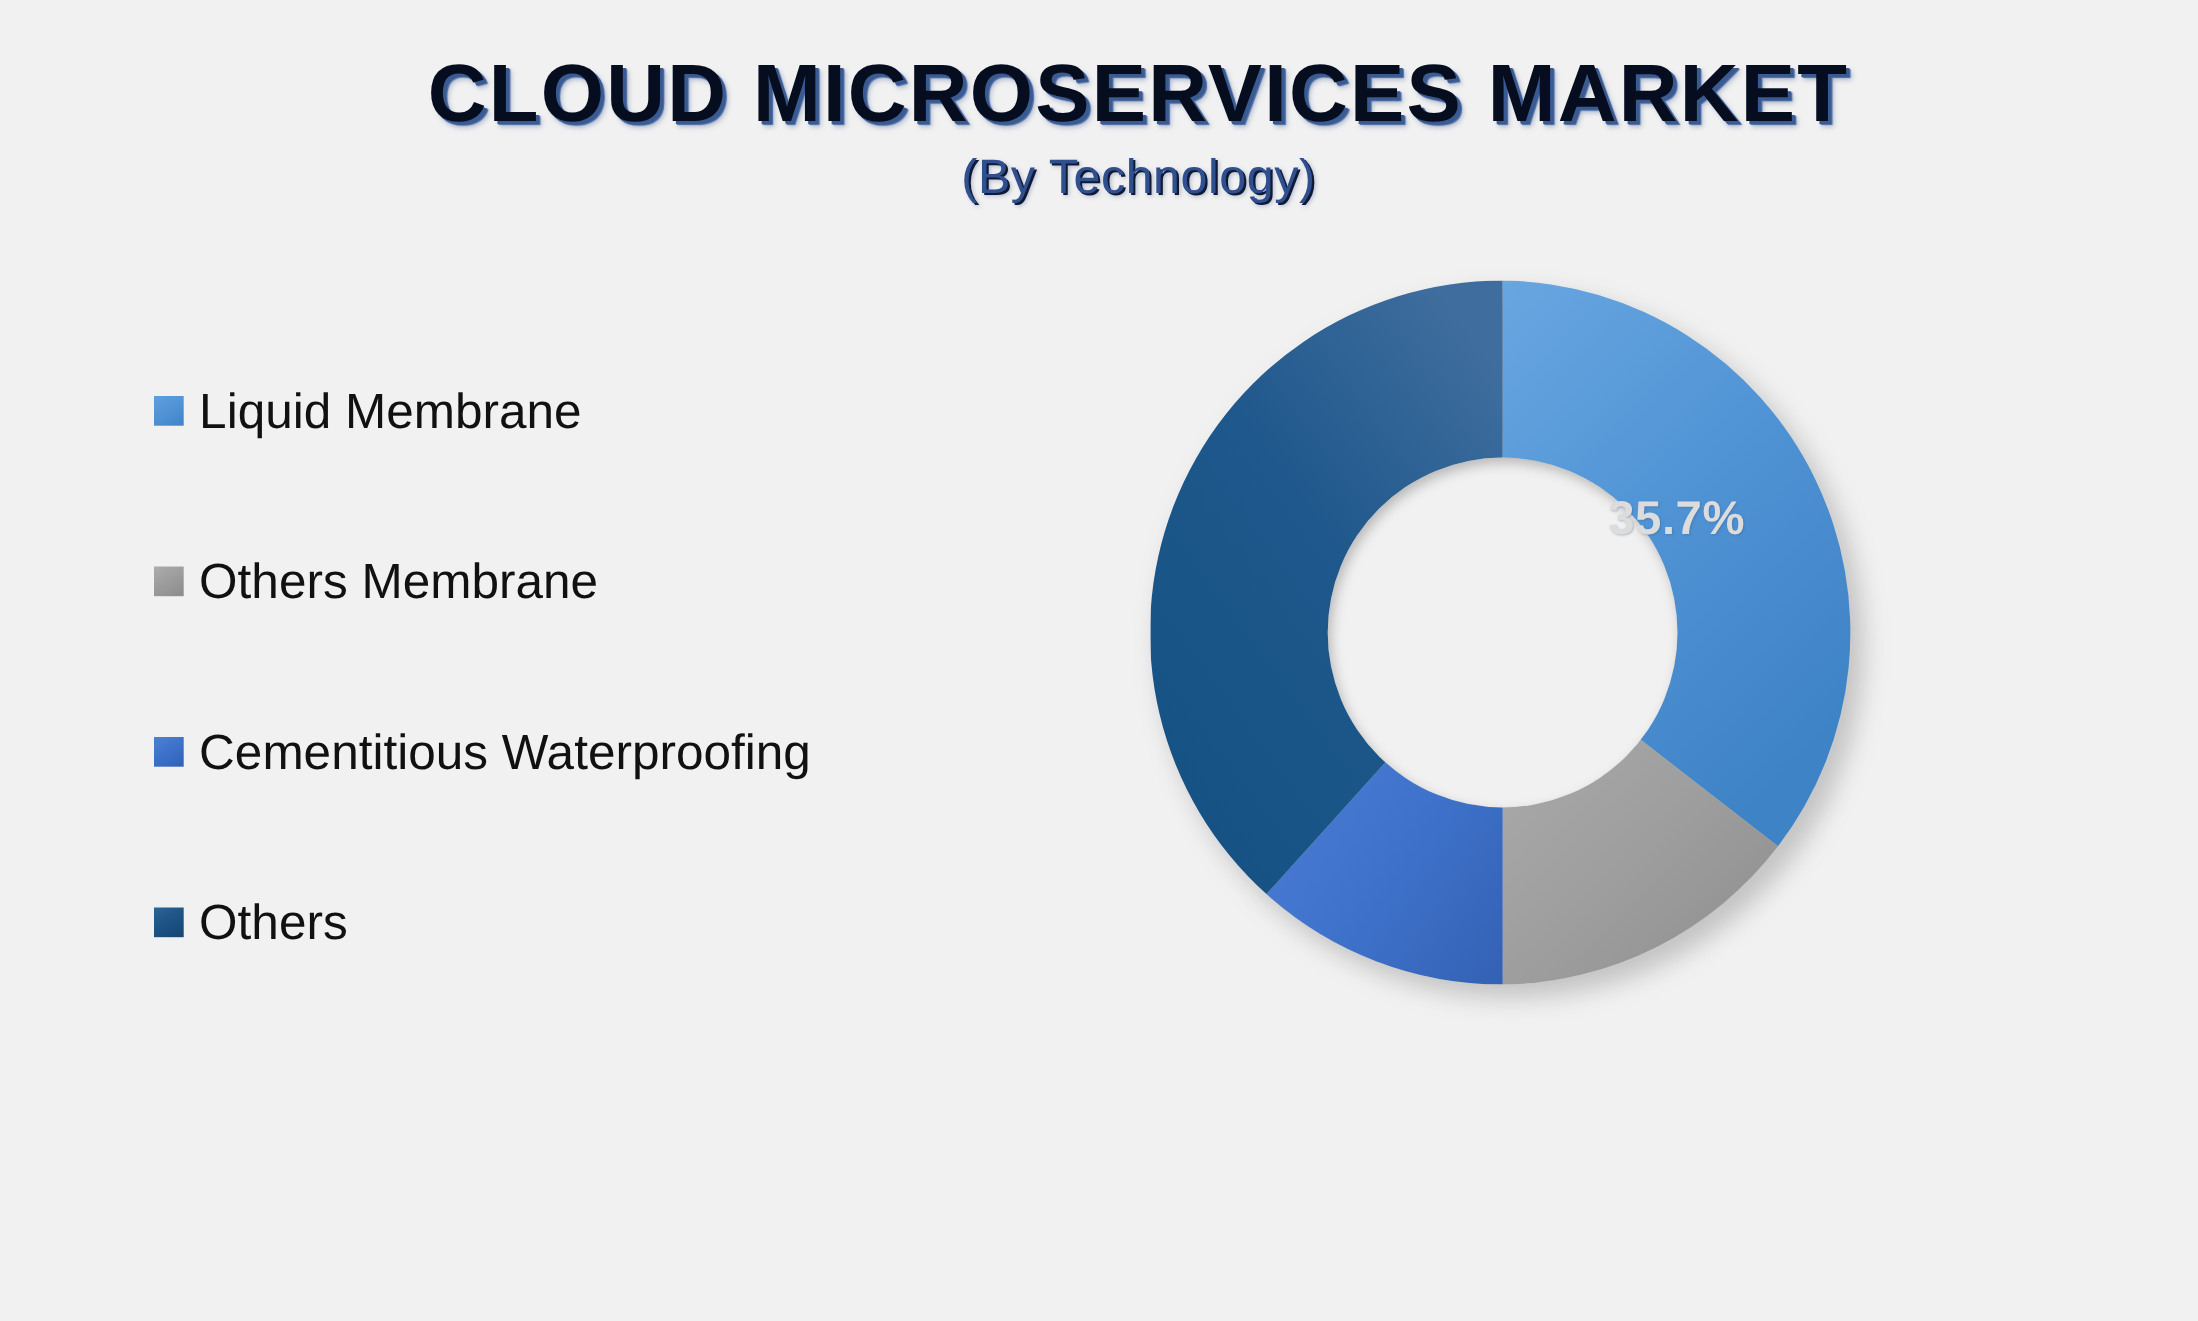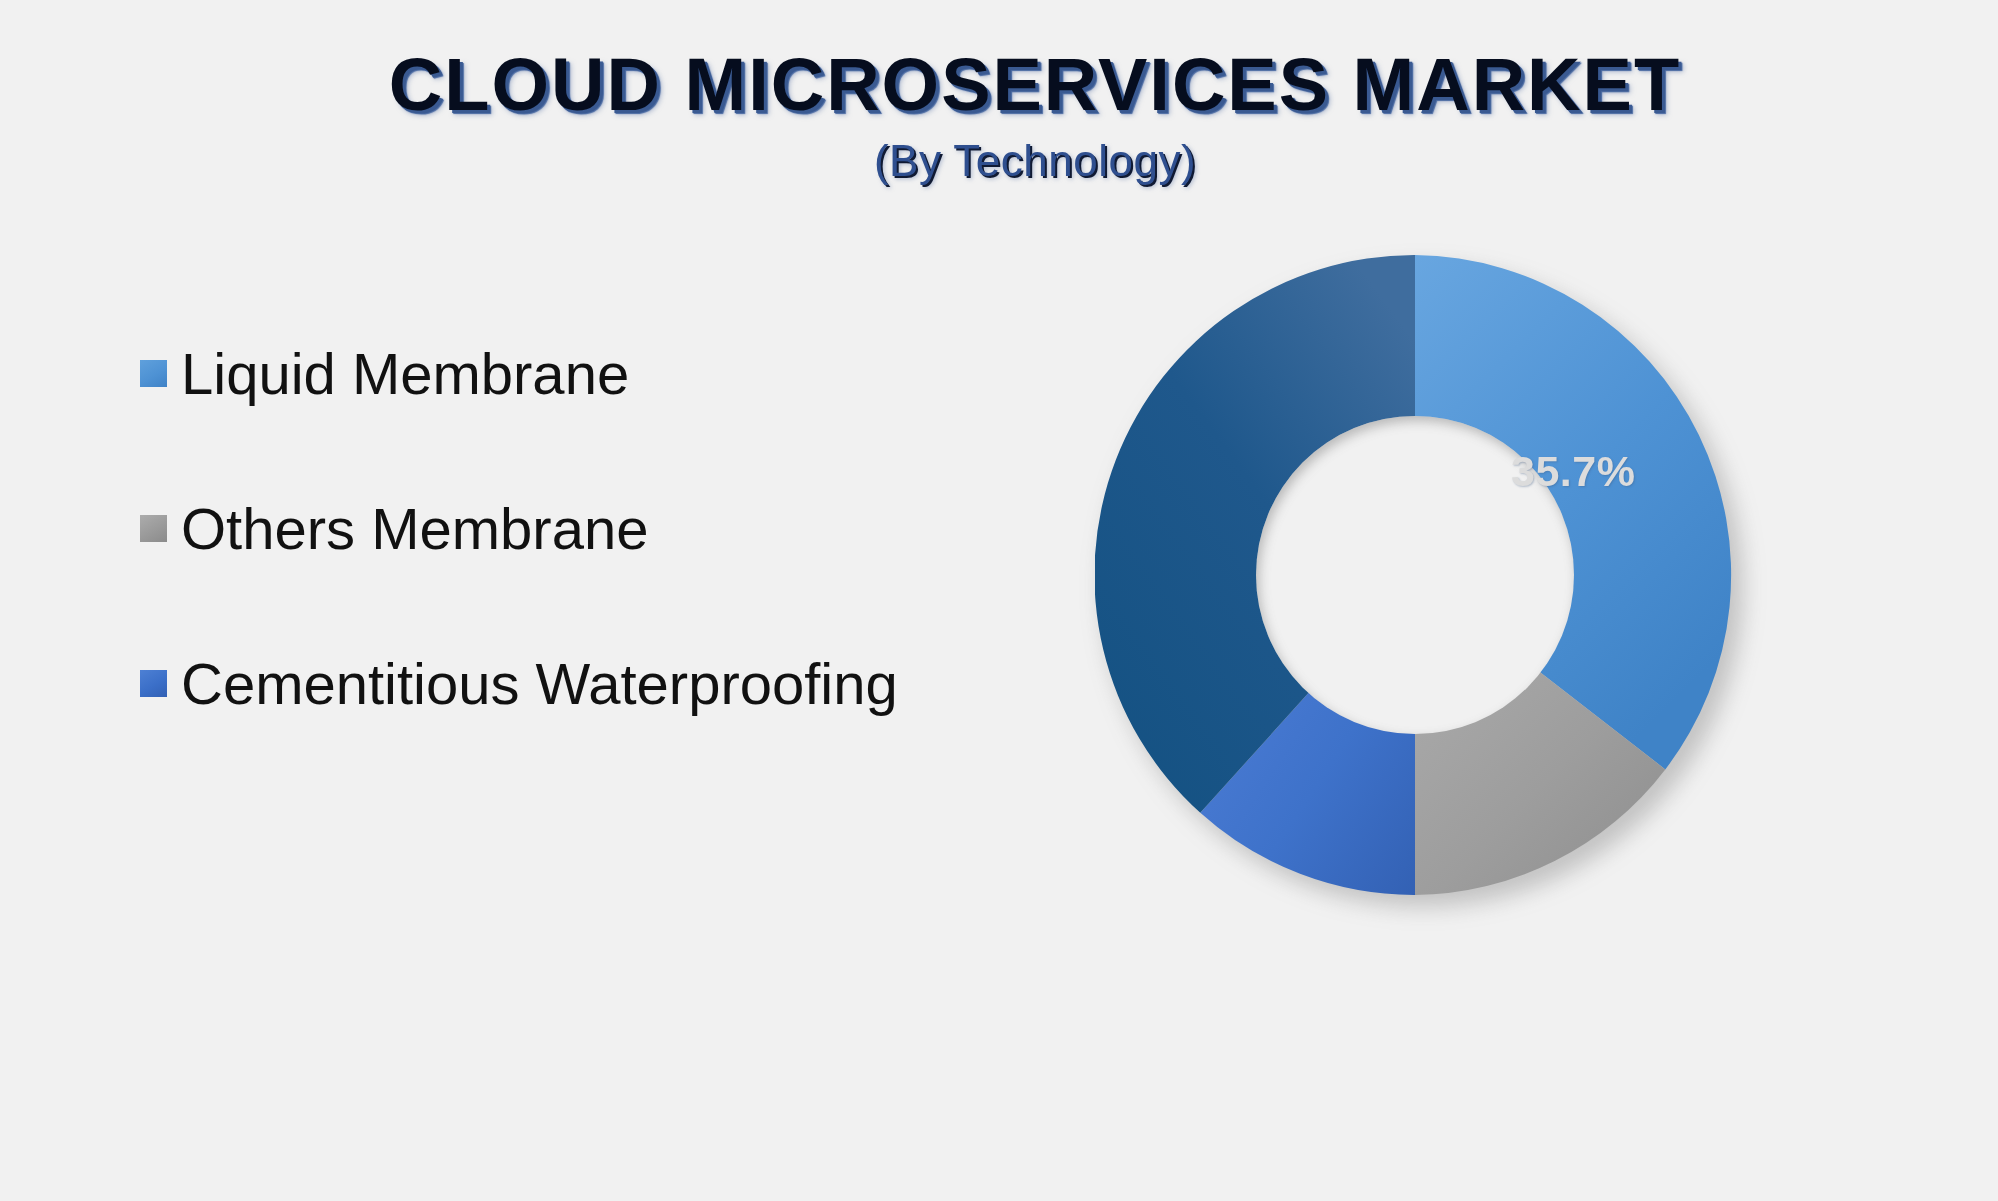--- a/index.html
+++ b/index.html
@@ -62,30 +62,30 @@
     align-items: center;
     height: 155px;
   }
   .legend-swatch {
     width: 27px;
     height: 27px;
     flex: 0 0 27px;
     margin-right: 14px;
   }
   .legend-label {
-    font-size: 58px;
+    font-size: 45px;
     color: #111111;
     line-height: 1;
     white-space: nowrap;
   }
 
   
   #donut-wrap {
     position: absolute;
-    left: 1095px;
+    left: 1046px;
     top: 255px;
     width: 640px;
     height: 640px;
   }
   #donut-shadow {
     position: absolute;
     left: 8px;
     top: 12px;
     width: 640px;
     height: 640px;
@@ -138,20 +138,24 @@
   <div class="legend-item">
     <span class="legend-swatch" style="background: linear-gradient(150deg,#acacac 0%,#9A9A9A 55%,#8b8b8b 100%);"></span>
     <span class="legend-label">Others Membrane</span>
   </div>
 
   <div class="legend-item">
     <span class="legend-swatch" style="background: linear-gradient(150deg,#4d80d4 0%,#3B6FC8 55%,#3260b4 100%);"></span>
     <span class="legend-label">Cementitious Waterproofing</span>
   </div>
 
+  <div class="legend-item">
+    <span class="legend-swatch" style="background: linear-gradient(150deg,#2b6496 0%,#1B5183 55%,#174671 100%);"></span>
+    <span class="legend-label">Others</span>
+  </div>
 
 </div>
 
 <div id="donut-wrap">
 
   <div id="donut-shadow"></div>
 
   <svg id="donut-svg" width="640" height="640" viewBox="0 0 640 640">
     <defs>
       <linearGradient id="gLiquid" x1="0%" y1="0%" x2="60%" y2="100%">

